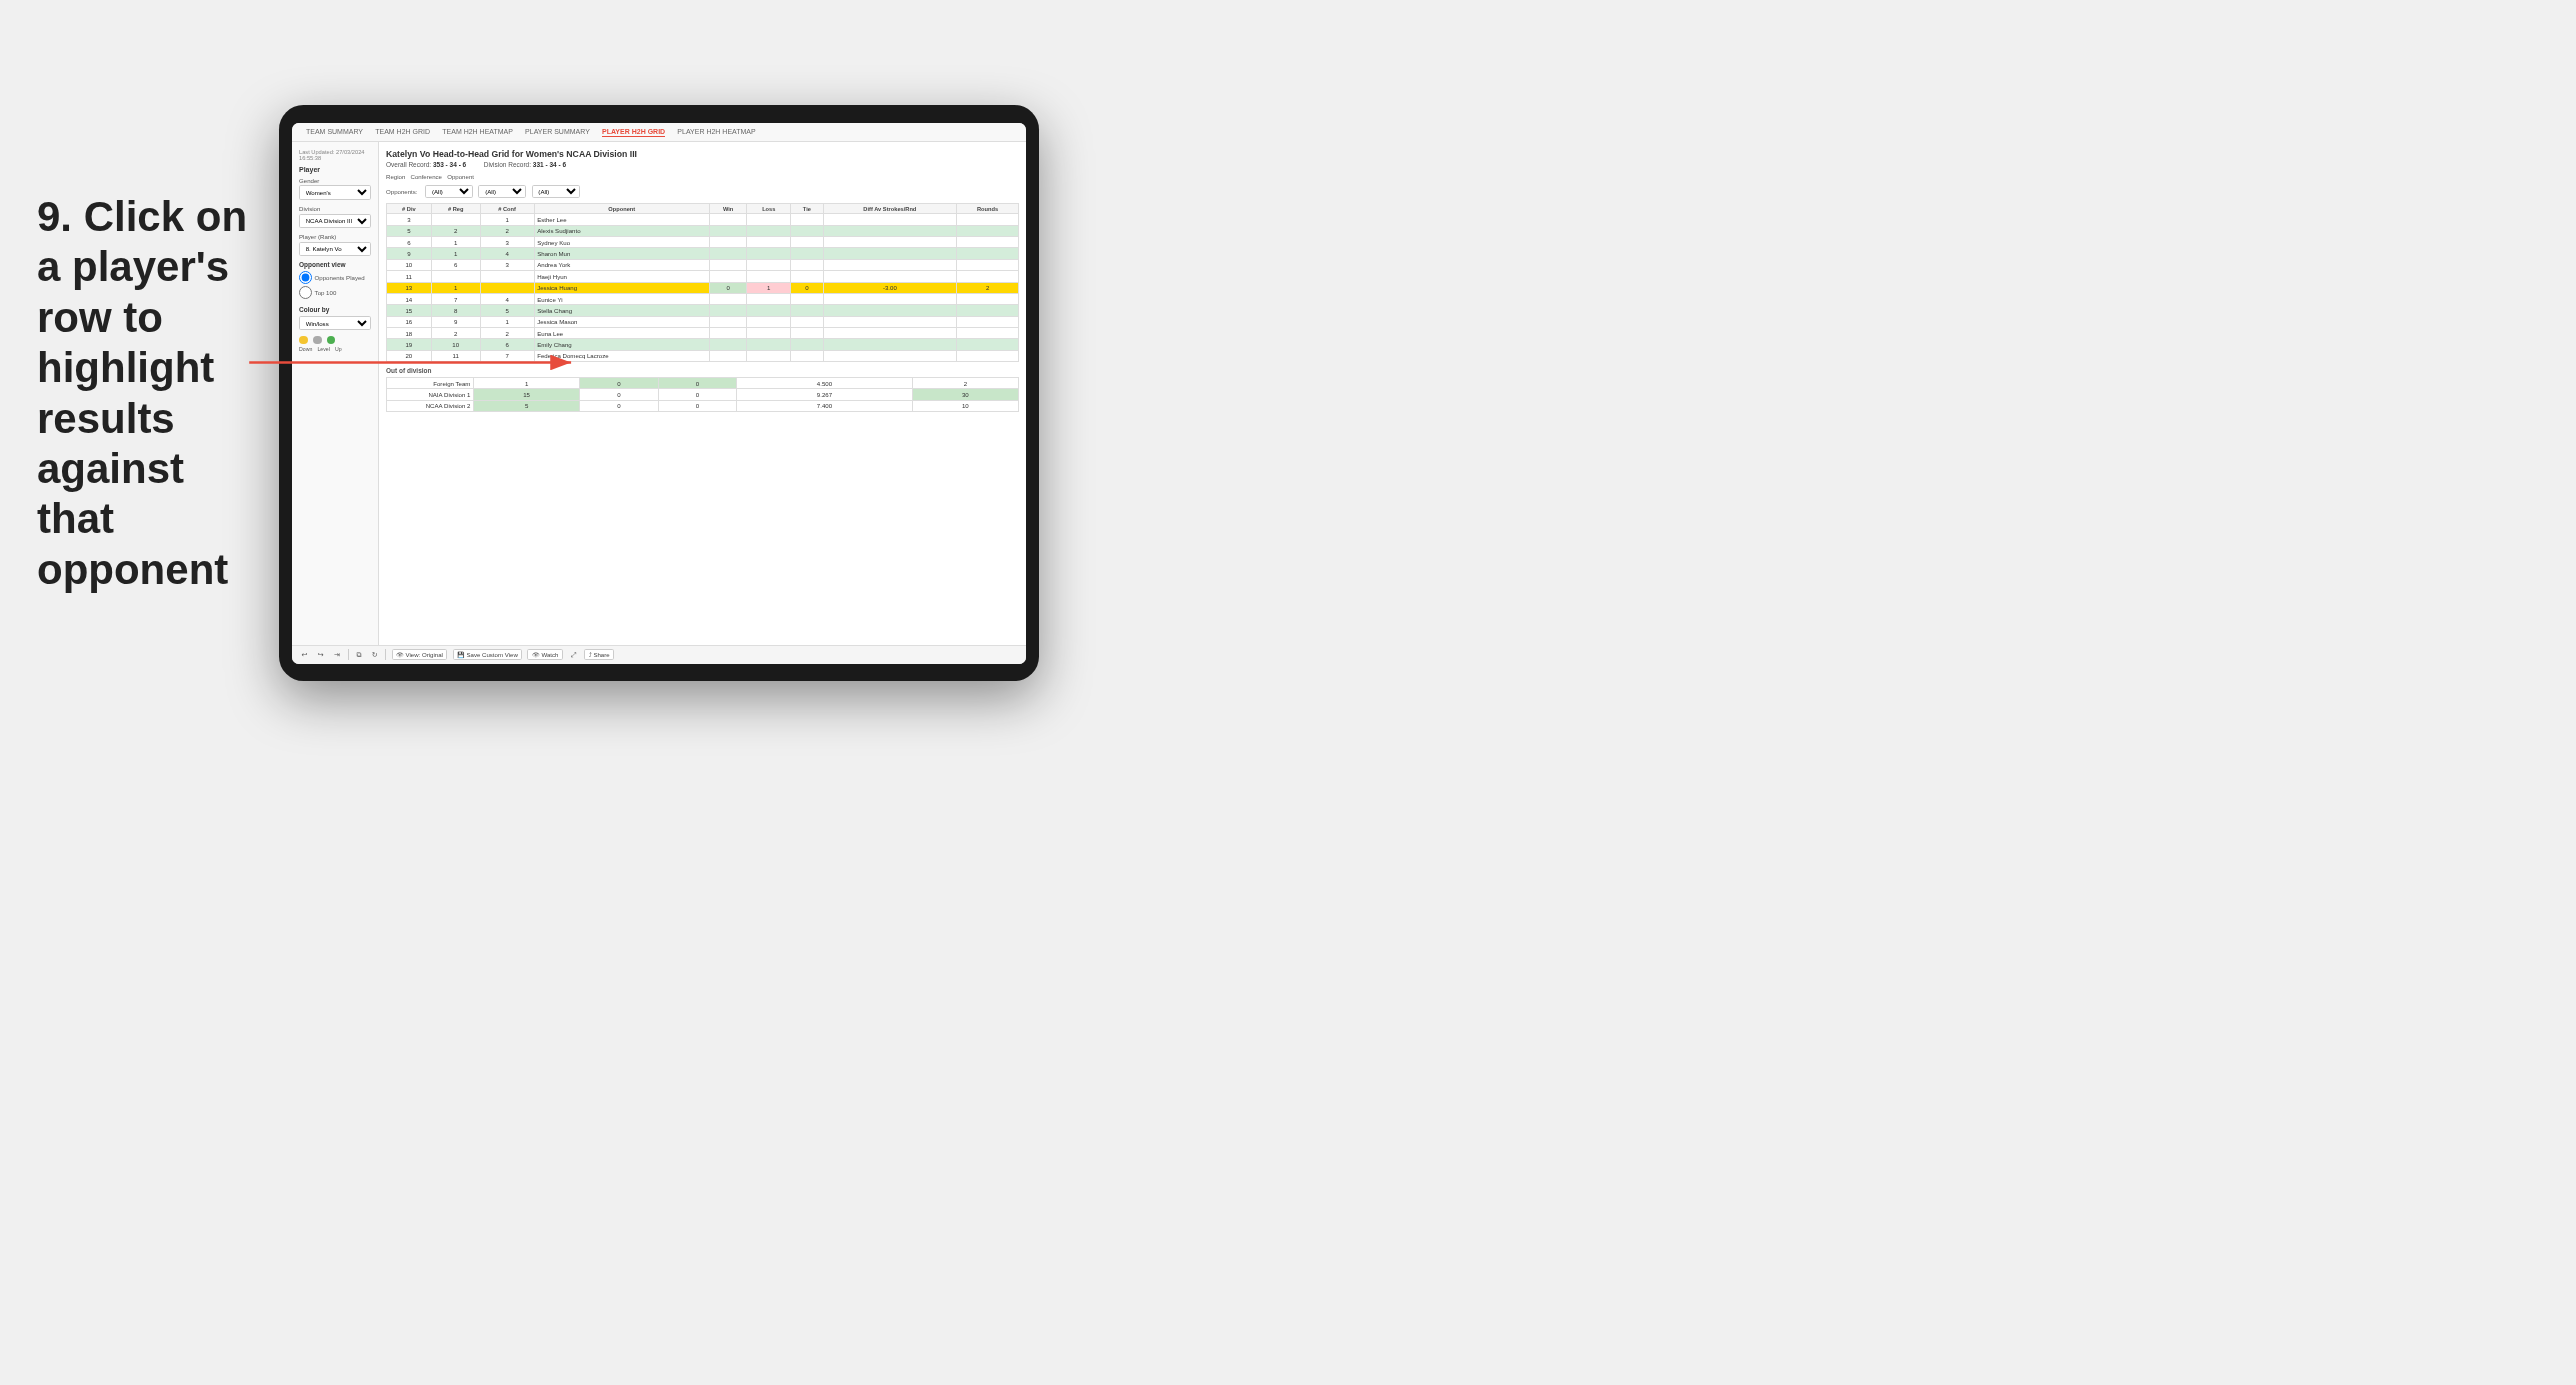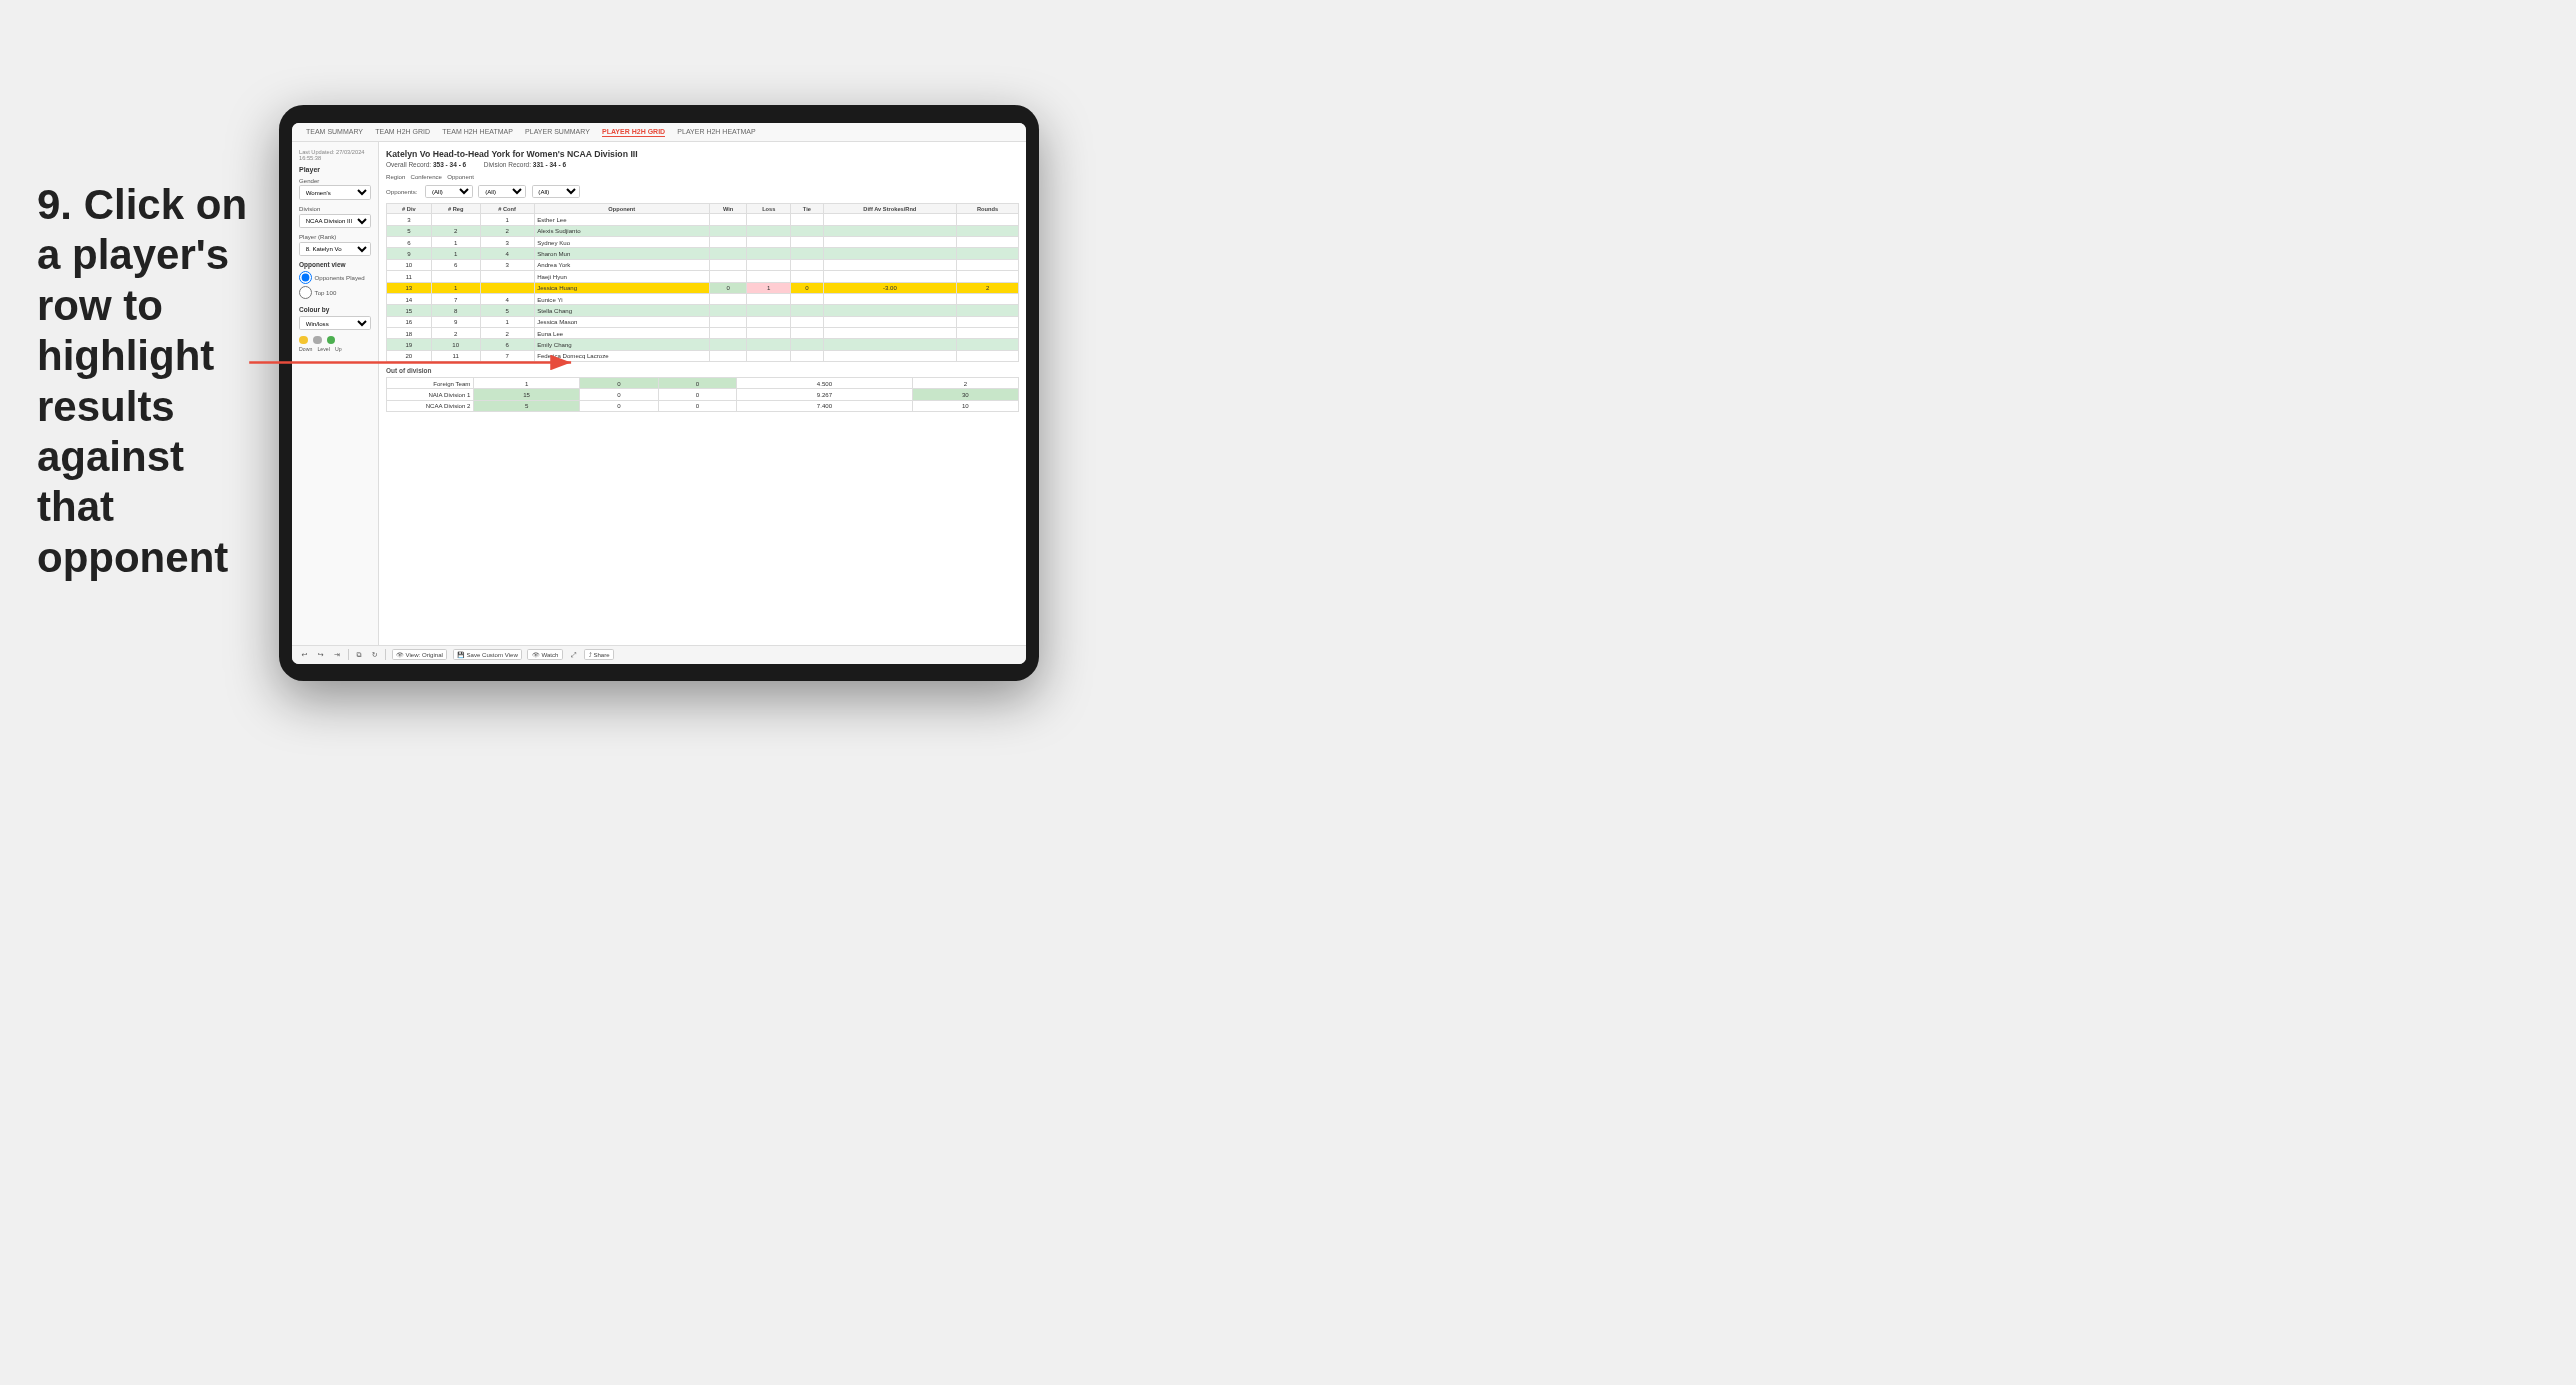--- a/index.html
+++ b/index.html
@@ -353,21 +353,21 @@
       padding: 0.9px 3.5px;
       border: 0.9px solid #ccc;
       background: #fff;
       border-radius: 1.7px;
     }
 
     
     .annotation {
       position: absolute;
       left: 37px;
-      top: 180px;
+      top: 192px;
       width: 227px;
       font-size: 42px;
       font-weight: bold;
       color: #222;
       line-height: 1.2;
     }
 
     .arrow-svg {
       width: 100%;
       height: 100%;
@@ -444,21 +444,21 @@
           <div class="dot" style="background:#4caf50;"></div>
         </div>
         <div class="colour-labels">
           <span>Down</span>
           <span>Level</span>
           <span>Up</span>
         </div>
       </div>
 
       <div class="content-area">
-        <div class="grid-title">Katelyn Vo Head-to-Head York for Women's NCAA Division III</div>
+        <div class="grid-title">Katelyn Vo Head-to-Head Grid for Women's NCAA Division III</div>
         <div class="records-row">
           <span>
             <span>Overall Record:</span>
             <span class="record-bold">353 - 34 - 6</span>
           </span>
           <span>
             <span>Division Record:</span>
             <span class="record-bold">331 - 34 - 6</span>
           </span>
         </div>

